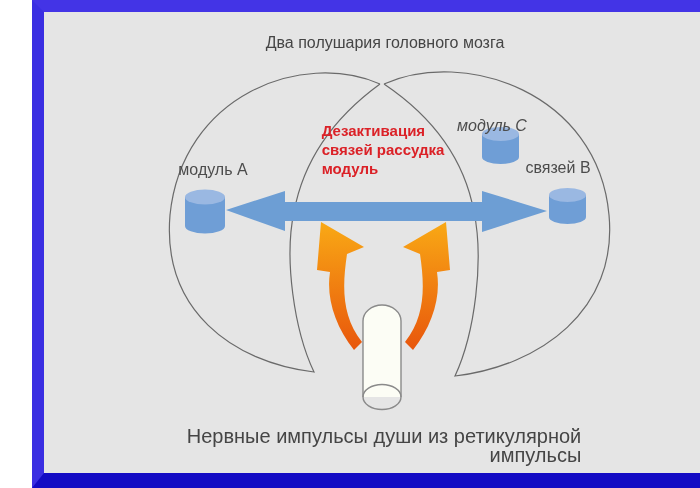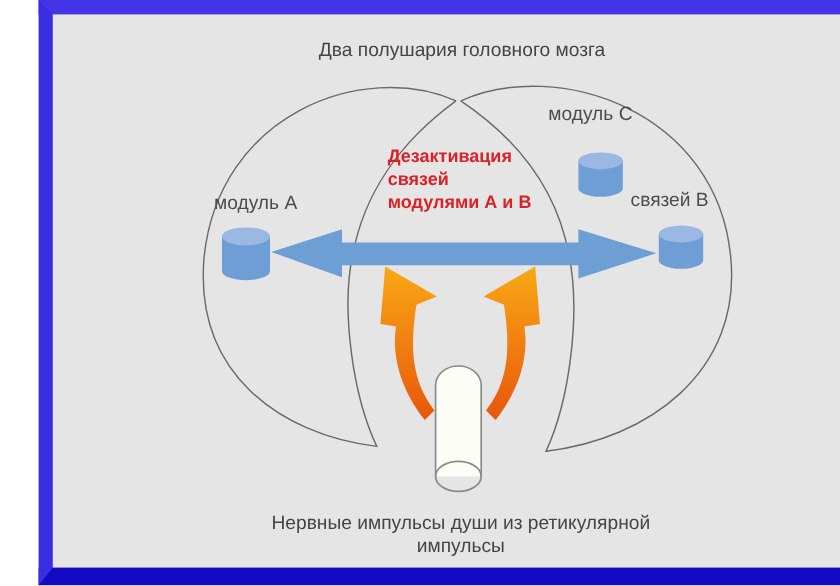--- a/index.html
+++ b/index.html
@@ -41,22 +41,22 @@
     font-size:15px;
     font-weight:bold;
     line-height:19px;
     color:#db2127;
     z-index:20;
     white-space:nowrap;
   }
   .caption{
     position:absolute;
     transform:translateX(-50%);
-    text-align:center;
-    font-size:16px;
+    text-align:right;
+    font-size:20px;
     line-height:19px;
     color:#454545;
     z-index:20;
     white-space:nowrap;
   }
 </style>
 </head>
 <body>
 
 <div class="page">
@@ -98,27 +98,27 @@
       <g>
         <path d="M517,195 L517,217 A18.5 7 0 0 0 554,217 L554,195 Z" stroke-width="0.8" fill="#6f9ed6"></path>
         <ellipse cx="535.5" cy="195" rx="18.5" ry="7" stroke-width="0.8" fill="#9ab8e2"></ellipse>
       </g>
     </svg>
   </div>
 
   <div class="txt" style="left:353px;top:34px;">Два полушария головного мозга</div>
 
   <div class="txt module-label" style="left:181px;top:161px;text-align:center;">модуль А</div>
-  <div class="txt module-label" style="left:460px;top:87px;">модуль С</div>
+  <div class="txt module-label" style="left:460px;top:117px;font-style:italic;">модуль С</div>
   <div class="txt module-label" style="left:526px;top:159px;">связей В</div>
 
   <div class="note" style="left:351px;top:121px;">
     <div>Дезактивация</div>
-    <div>связей</div>
-    <div>модулями А и В</div>
+    <div>связей рассудка</div>
+    <div>модуль</div>
   </div>
 
   <div class="caption" style="left:352px;top:427px;">
     <div>Нервные импульсы души из ретикулярной</div>
     <div>импульсы</div>
   </div>
 
   <div class="frame"></div>
 </div>
 

